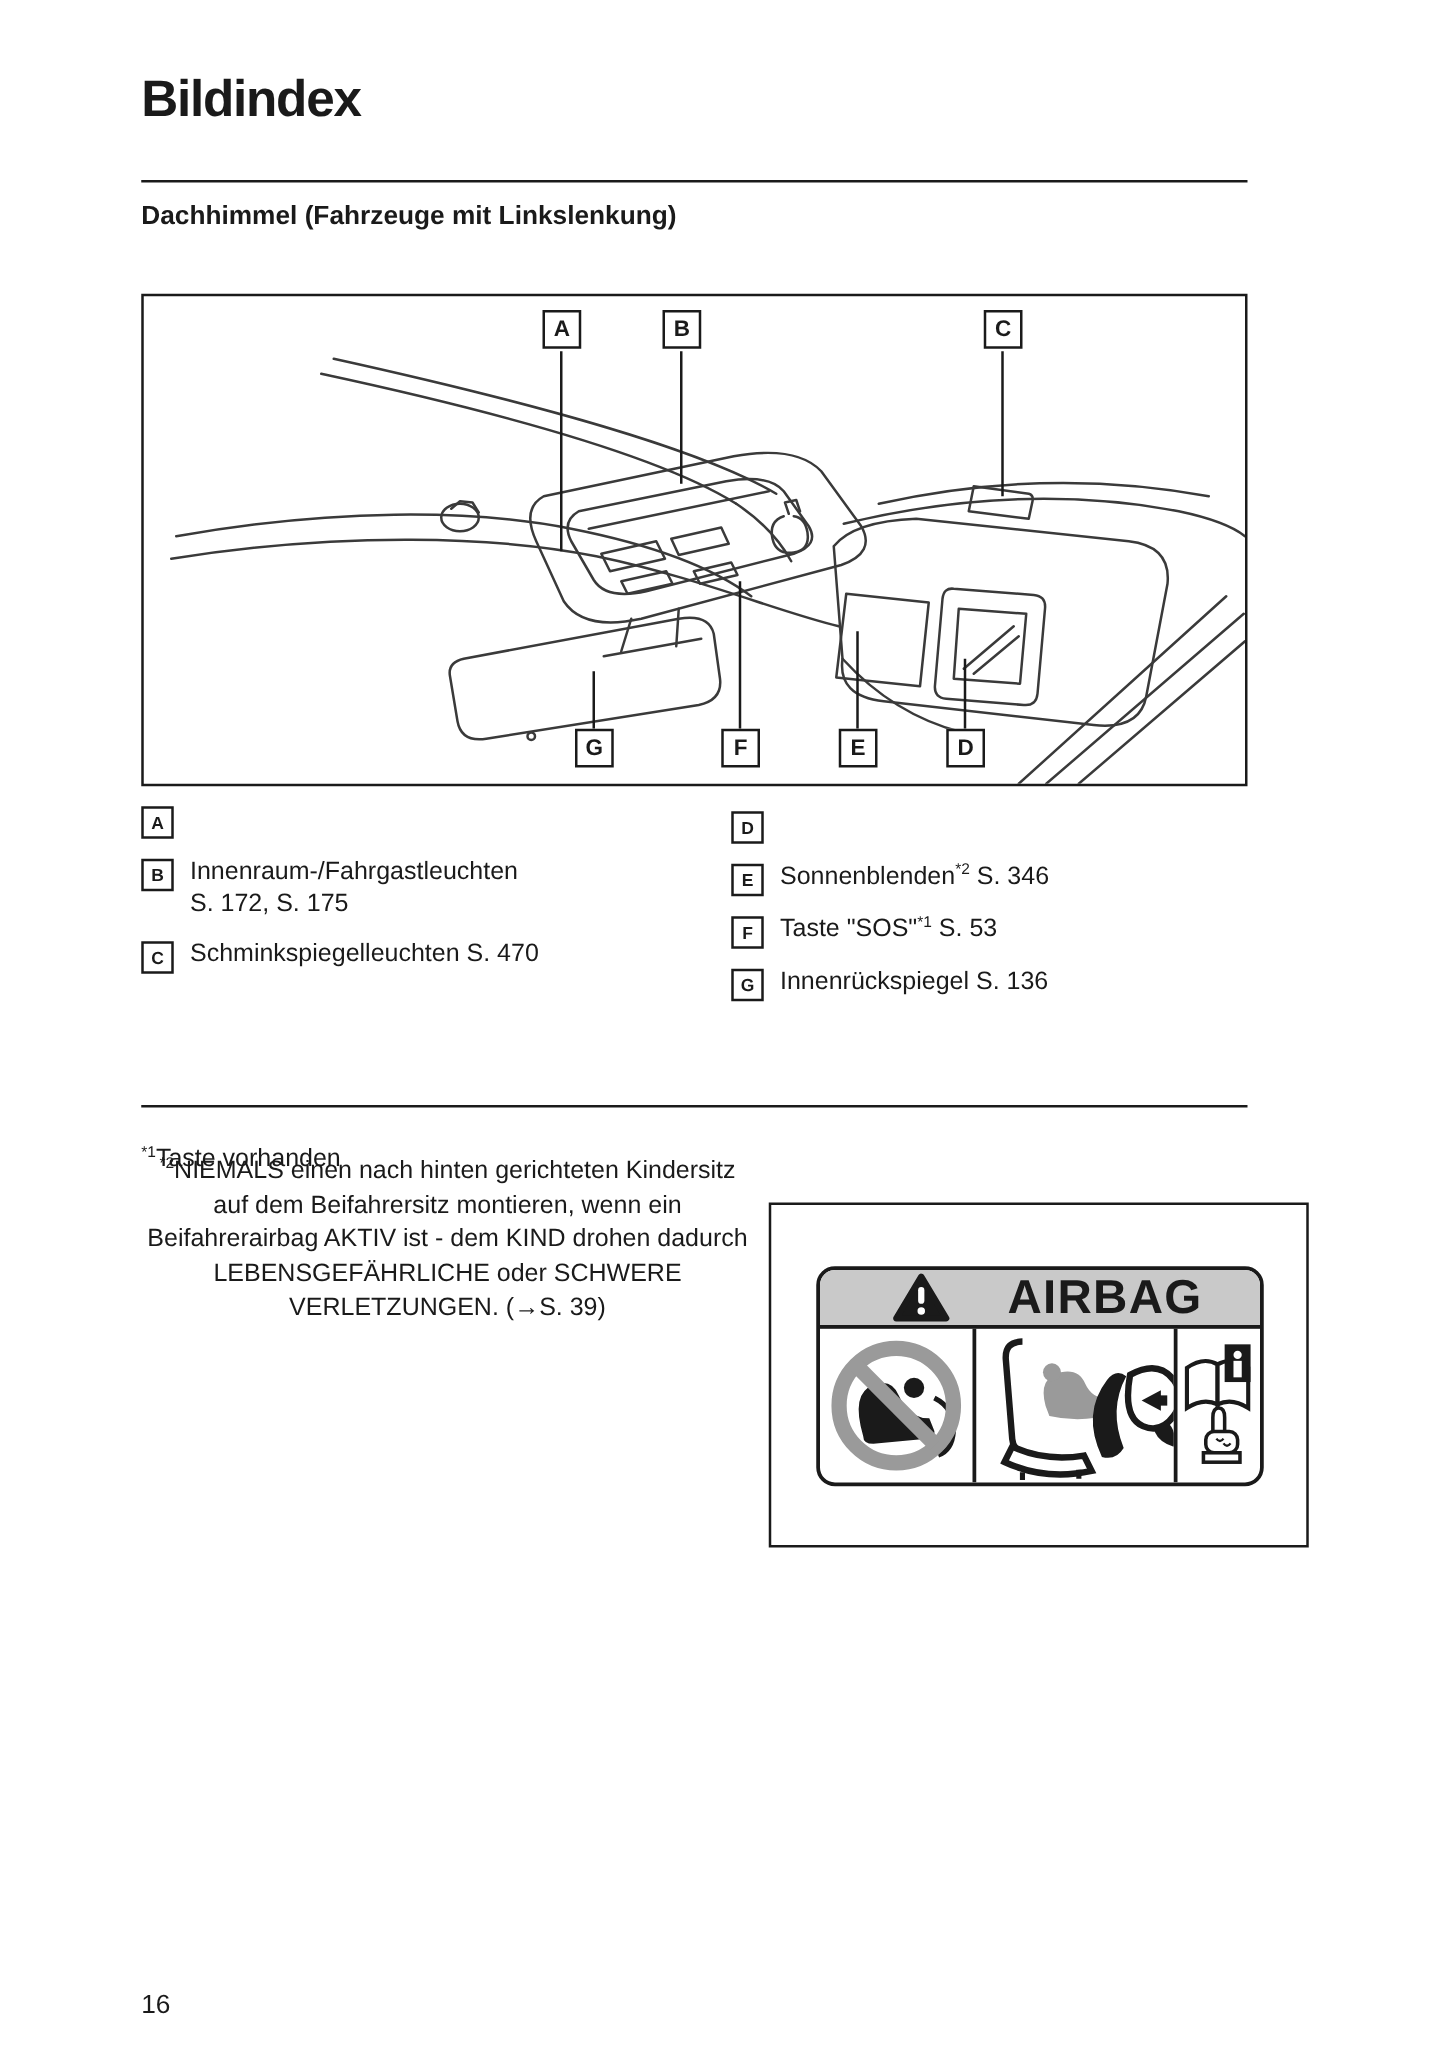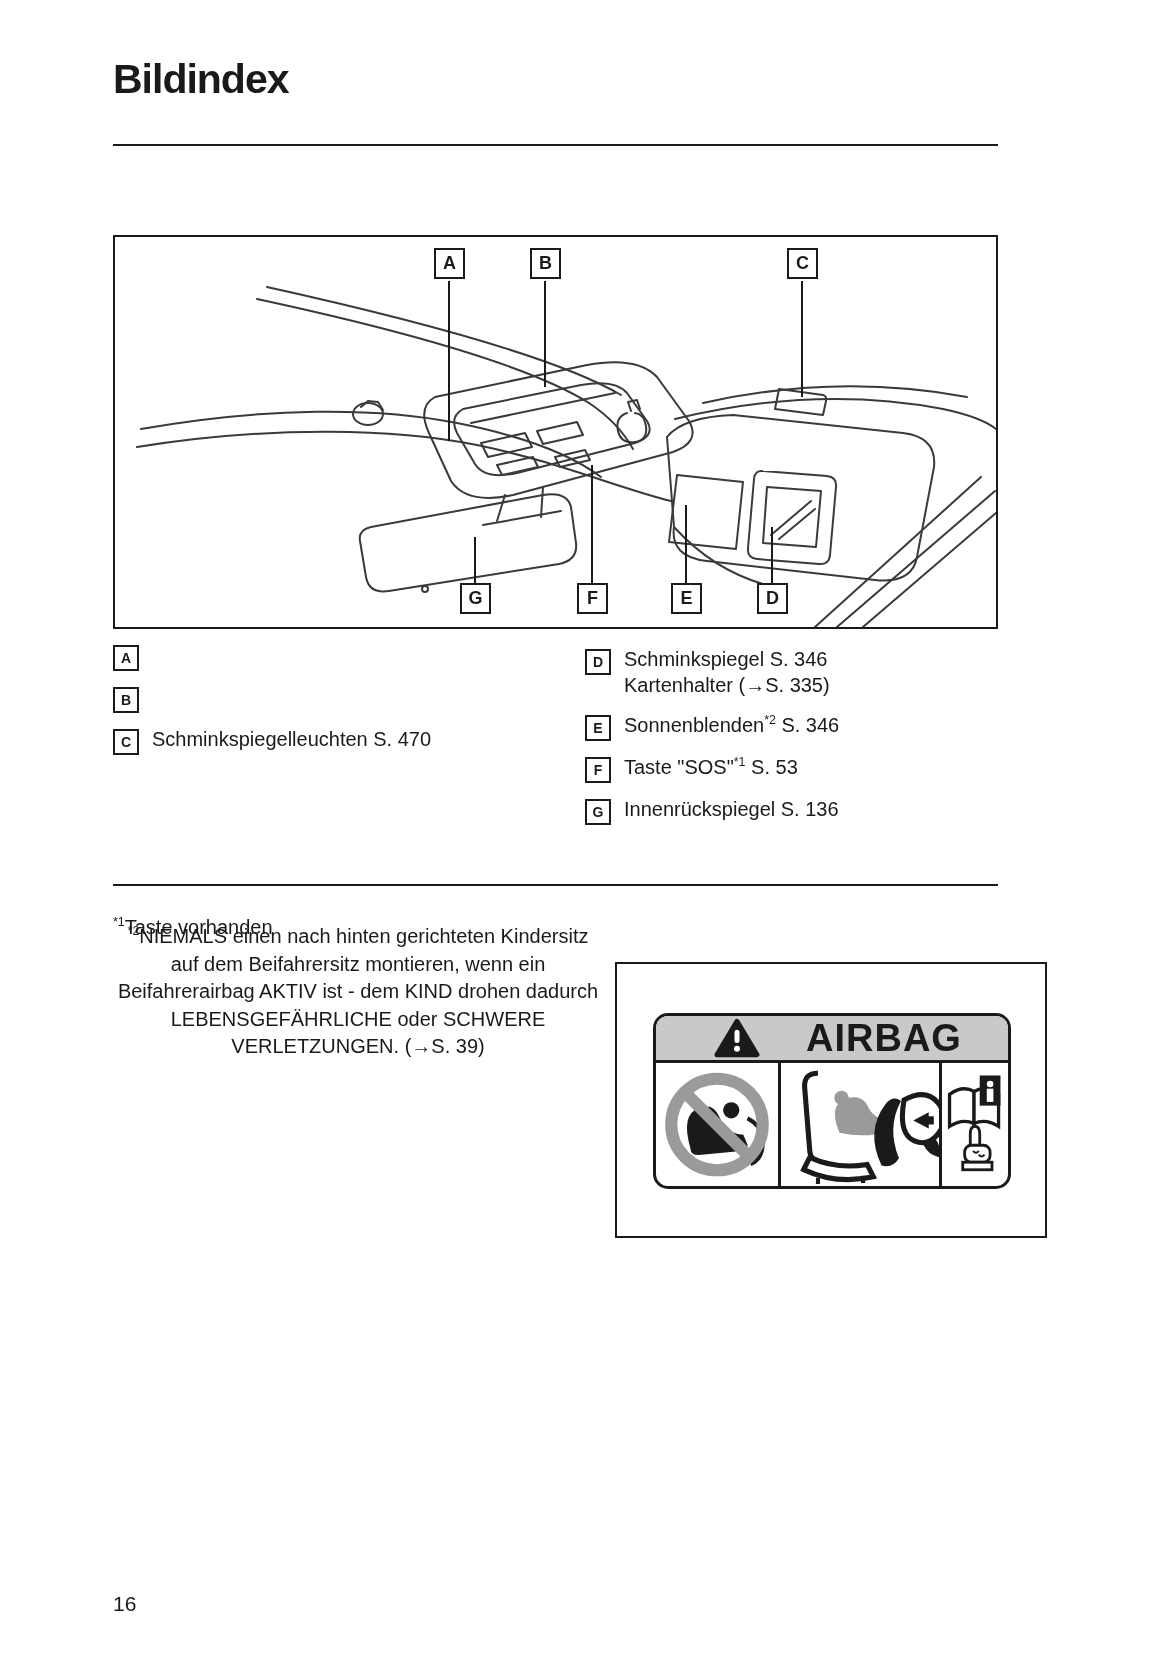--- a/index.html
+++ b/index.html
@@ -69,20 +69,21 @@
 
   .page-number { position:absolute; left:113px; top:1572px; font-size:21px; font-weight:normal; }
 </style>
 </head>
 <body>
 
 <div class="page">
 
   <div class="title">Bildindex</div>
   <div class="rule rule1"></div>
+  <div class="section-heading">Dachhimmel (Fahrzeuge mit Linkslenkung)</div>
 
   <div class="diagram-box">
     <svg class="art" viewBox="0 0 881 390" aria-hidden="true">
       <g stroke="#3a3a3a" stroke-width="2" fill="none" stroke-linecap="round" stroke-linejoin="round">
 
         <path d="M142,62 C 300,96 420,132 474,166"></path>
         <path d="M152,50 C 315,86 445,122 506,158"></path>
         <path d="M474,166 C 492,178 508,194 518,212"></path>
 
         <path d="M26,192 C 150,170 262,170 342,186 C 418,201 462,222 486,240"></path>
@@ -143,37 +144,37 @@
     <div class="callout" style="left:556px; top:346px;">E</div>
     <div class="callout" style="left:642px; top:346px;">D</div>
   </div>
 
   <div class="legend-col left">
     <div class="legend-item">
       <span class="chip">A</span>
     </div>
     <div class="legend-item">
       <span class="chip">B</span>
+      <div class="legend-text">
+        <div class="l1"><span>Innenraum-/Fahrgastleuchten</span><sup></sup><span></span></div>
+        <div class="l2">S. 172, S. 175</div>
+      </div>
     </div>
     <div class="legend-item">
       <span class="chip">C</span>
       <div class="legend-text">
         <div class="l1"><span>Schminkspiegelleuchten S. 470</span><sup></sup><span></span></div>
 
       </div>
     </div>
   </div>
 
   <div class="legend-col right">
     <div class="legend-item">
       <span class="chip">D</span>
-      <div class="legend-text">
-        <div class="l1"><span>Schminkspiegel S. 346</span><sup></sup><span></span></div>
-        <div class="l2">Kartenhalter (→S. 335)</div>
-      </div>
     </div>
     <div class="legend-item">
       <span class="chip">E</span>
       <div class="legend-text">
         <div class="l1"><span>Sonnenblenden</span><sup>*2</sup><span> S. 346</span></div>
 
       </div>
     </div>
     <div class="legend-item">
       <span class="chip">F</span>

